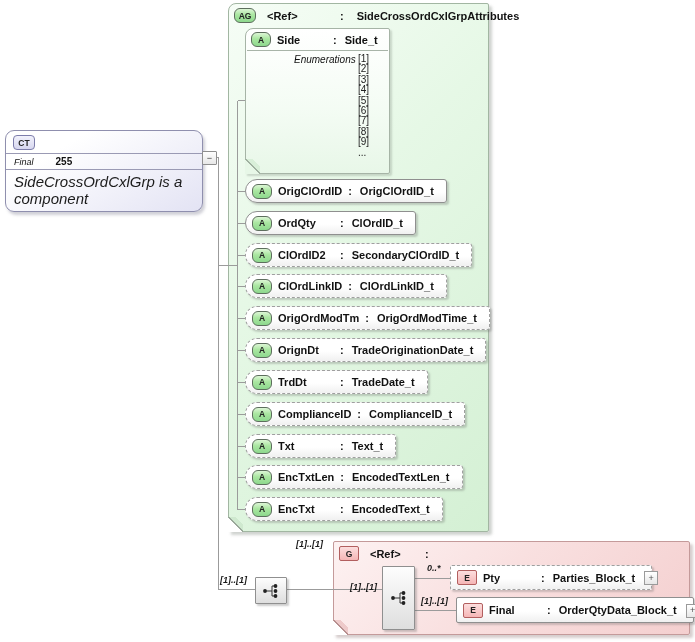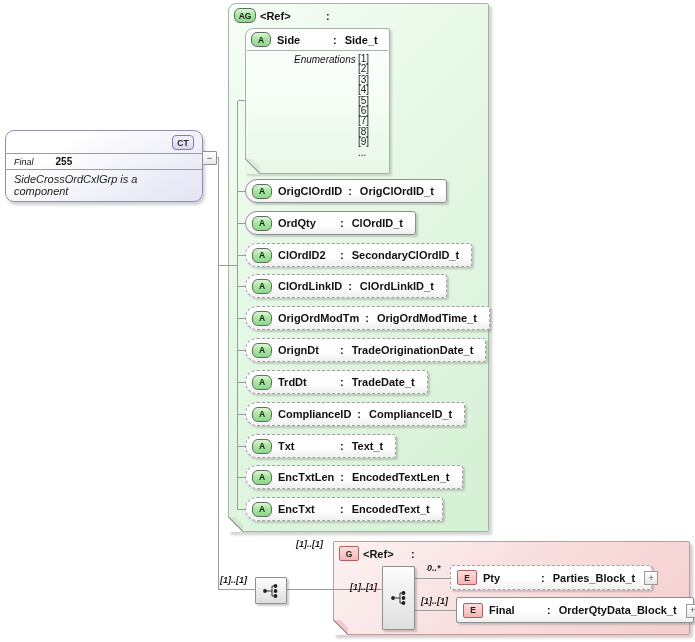--- a/index.html
+++ b/index.html
@@ -31,48 +31,48 @@
   .badge.lav{border-radius:4px;border-color:#7d7dab;
          background:linear-gradient(to bottom,#f2f2fc,#d7d7ef);}
   .badge.pink{width:18px;border-radius:2px;border-color:#b25f5f;
          background:linear-gradient(to bottom,#fcdede,#f5b6b6);}
 
   
   #ct-box{position:absolute;left:5px;top:130px;width:196px;z-index:3;
           border:1px solid #8f8fae;border-radius:9px;
           background:linear-gradient(150deg,#ffffff 25%,#e3e3f4 100%);
           box-shadow:2px 3px 3px rgba(120,120,140,0.35);}
-  #ct-box .hd{display:flex;align-items:flex-end;gap:7px;padding:4px 8px 3px 7px;
+  #ct-box .hd{display:flex;align-items:flex-start;gap:7px;padding:4px 8px 3px 7px;
           font-size:11.5px;font-weight:bold;flex-direction:column;}
   #ct-box .rule{height:1px;background:#9a9ab4;margin:0;}
   #ct-box .final-row{display:flex;align-items:center;gap:22px;padding:2px 8px;font-size:9px;}
   #ct-box .final-row .fl{font-style:italic;}
   #ct-box .final-row .fv{font-weight:bold;font-size:10px;}
-  #ct-box .anno{padding:3px 8px 4px 8px;font-size:11px;font-style:italic;color:#1c1c1c;}
+  #ct-box .anno{padding:3px 8px 4px 8px;font-size:15px;font-style:italic;color:#1c1c1c;}
 
   
   .toggle{position:absolute;width:13px;height:12px;z-index:4;
           display:flex;align-items:center;justify-content:center;
           border:1px solid #8f8f8f;background:linear-gradient(to bottom,#ffffff,#e7e7e7);
           font-size:9px;line-height:9px;color:#333;border-radius:1px;}
   .plus{position:absolute;right:-7px;top:50%;margin-top:-6.5px;width:12px;height:12px;z-index:4;
         display:flex;align-items:center;justify-content:center;
         border:1px solid #9a9a9a;background:linear-gradient(to bottom,#ffffff,#e7e7e7);
         font-size:9px;line-height:9px;font-weight:normal;color:#555;}
 
   
   #ag-box{position:absolute;left:228px;top:3px;width:259px;height:527px;z-index:1;
           border:1px solid #a2b6a2;border-radius:8px 2px 2px 0;
           background:linear-gradient(135deg,#f6fdf6 0%,#e6f8e6 40%,#d4f0d4 100%);
           box-shadow:3px 3px 3px rgba(100,110,100,0.30);}
   #g-box{position:absolute;left:333px;top:541px;width:355px;height:92px;z-index:1;
           border:1px solid #c49a9a;border-radius:2px 2px 2px 0;
           background:linear-gradient(135deg,#fdf2f2 0%,#f9e0e0 45%,#f4cfcf 100%);
           box-shadow:3px 3px 3px rgba(120,90,90,0.30);}
-  .grp-hd{display:flex;align-items:center;gap:4px;padding:4px 0 0 5px;
+  .grp-hd{display:flex;align-items:center;gap:11px;padding:4px 0 0 5px;
           font-size:11px;font-weight:bold;white-space:nowrap;}
   .grp-hd .name{min-width:62px;}
   #g-box .grp-hd .name{min-width:44px;}
 
   
   .fold{position:absolute;left:-1px;bottom:-1px;width:15px;height:15px;z-index:3;}
   .fold.on-white{background:linear-gradient(45deg,#ffffff 0 47%,#9aa89a 47% 55%,#cfe9cf 55% 76%,rgba(255,255,255,0) 76%);}
   .fold.on-green{background:linear-gradient(45deg,#e7f7e7 0 47%,#a0b0a0 47% 55%,#d9efd9 55% 76%,rgba(255,255,255,0) 76%);}
   .fold.on-white-pink{background:linear-gradient(45deg,#ffffff 0 47%,#b89090 47% 55%,#eecaca 55% 76%,rgba(255,255,255,0) 76%);}
 
@@ -123,20 +123,21 @@
       M237.5 446.5 H245 M237.5 477.5 H245 M237.5 509.5 H245
       M285 589.5 H382
       M413 578.5 H450 M413 610.5 H456"></path>
   </svg>
 
   <div id="ag-box">
     <div class="grp-hd">
       <span class="badge">AG</span>
       <span class="name">&lt;Ref&gt;</span>
       <span class="colon">:</span>
+      <span>SideCrossOrdCxlGrpAttributes</span>
     </div>
     <div class="fold on-white"></div>
   </div>
 
   <div id="side-box">
     <div class="hd">
       <span class="badge" style="width:18px;">A</span>
       <span class="name">Side</span>
       <span class="colon">:</span>
       <span>Side_t</span>

